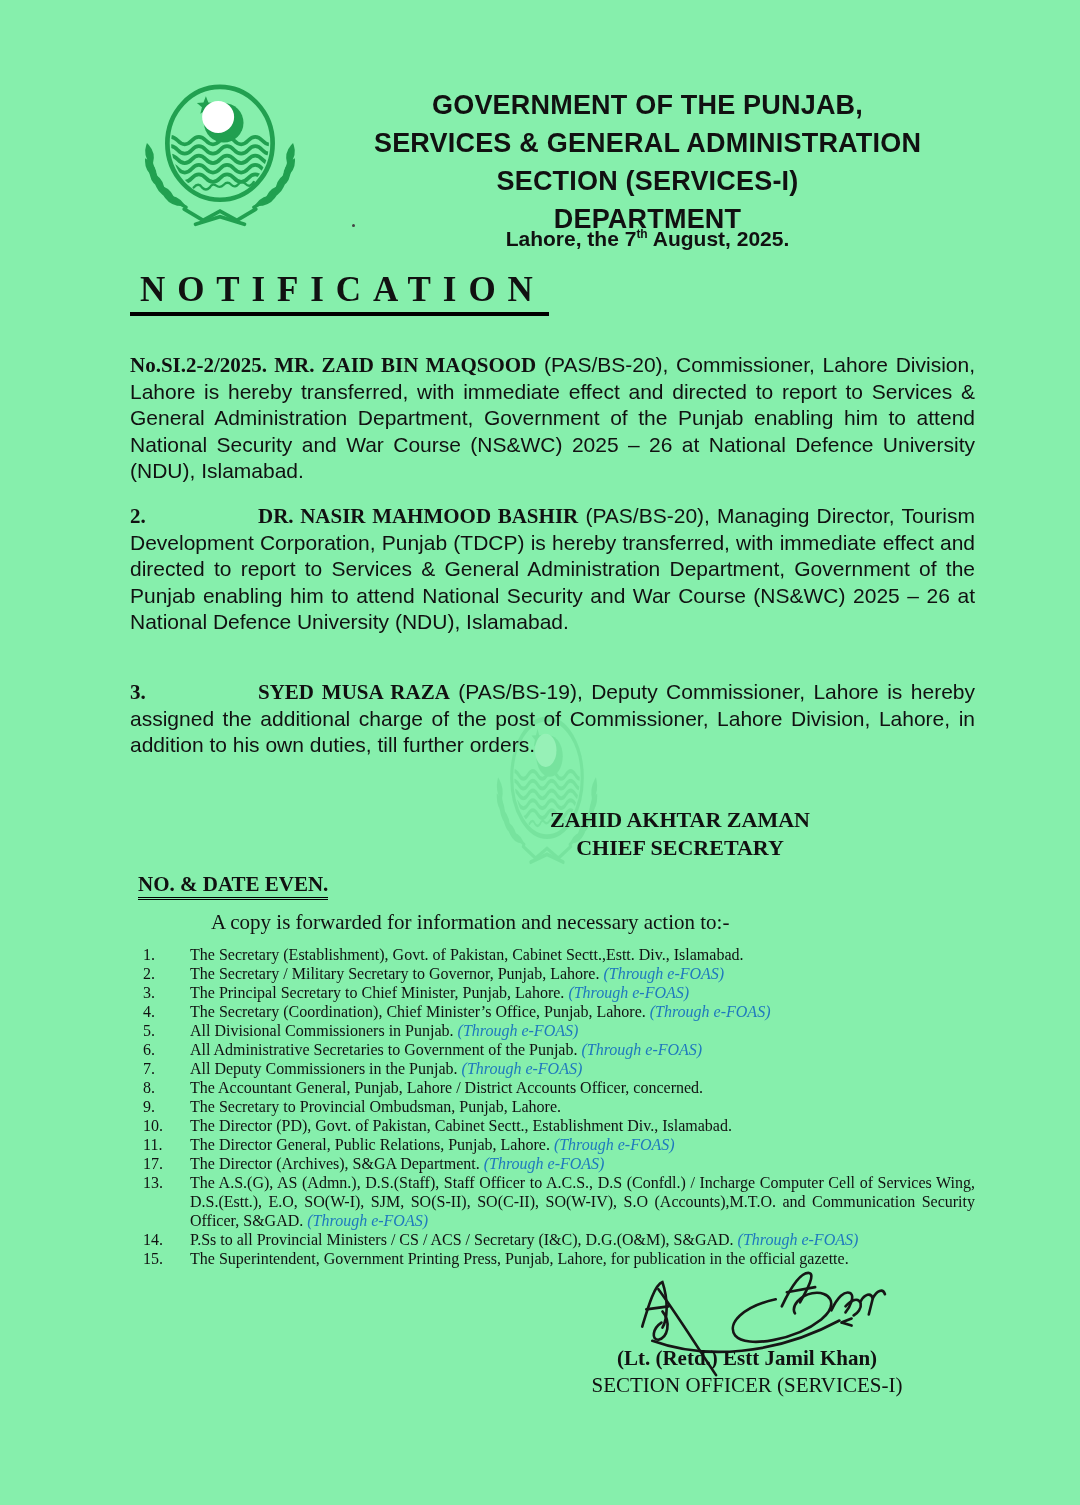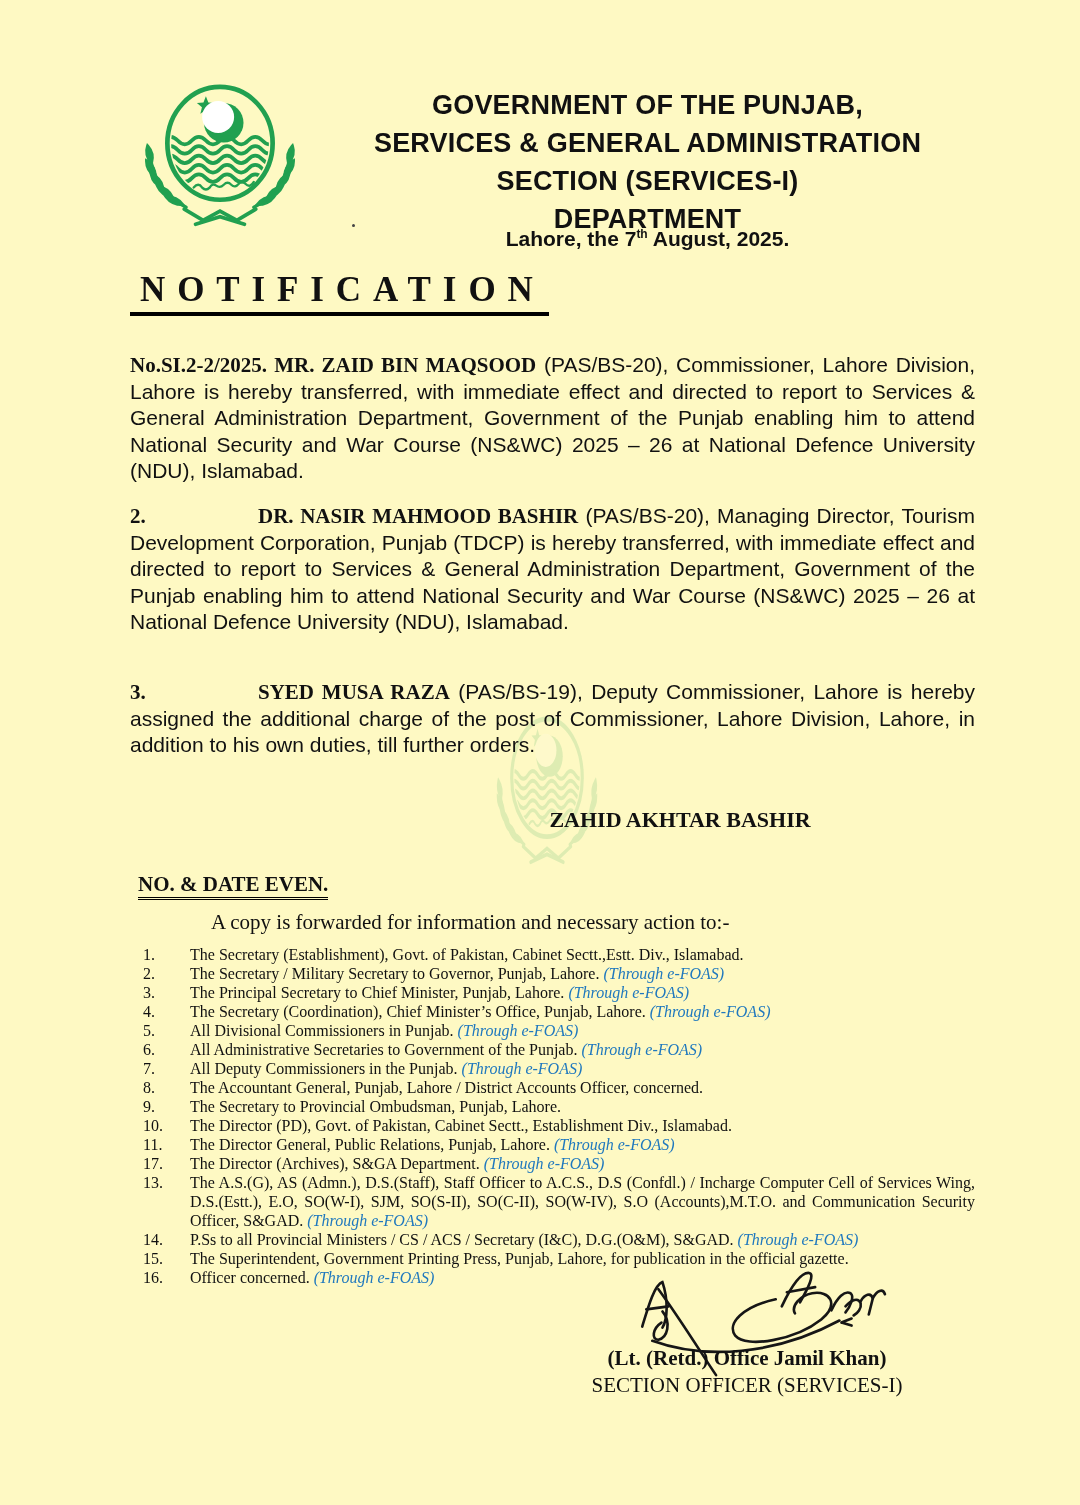--- a/index.html
+++ b/index.html
@@ -1,20 +1,20 @@
 <!DOCTYPE html>
 <html style="--green: #21a050; --blue: #1f78be;"><head>
 <meta charset="utf-8">
 <style>
   :root { --green:#21a050; --blue:#1f78be; --ink:#111; }
   * { margin:0; padding:0; box-sizing:border-box; }
   html,body { background:#fff; }
   .page {
     position:relative; width:1080px; height:1505px; margin:0 auto;
-    background:#fef9c3; color:var(--ink); overflow:hidden;
+    background:#86efac; color:var(--ink); overflow:hidden;
     font-family:"Liberation Serif", serif;
   }
   svg.defs { position:absolute; width:0; height:0; }
 
   
   .watermark { position:absolute; left:484px; top:716px; width:126px; height:152px;
     color:var(--green); opacity:0.14; }
 
   
   .logo { position:absolute; left:126px; top:84px; width:188px; height:146px; color:var(--green); }
@@ -143,21 +143,22 @@
   </div>
 
   <p class="para p1"><span class="lead">No.SI.2-2/2025. MR. ZAID BIN MAQSOOD</span><span> (PAS/BS-20), Commissioner, Lahore Division, Lahore is hereby transferred, with immediate effect and directed to report to Services &amp; General Administration Department, Government of the Punjab enabling him to attend National Security and War Course (NS&amp;WC) 2025 – 26 at National Defence University (NDU), Islamabad.</span></p>
 
   <p class="para p2"><span class="pnum">2.</span><span class="lead">DR. NASIR MAHMOOD BASHIR</span><span> (PAS/BS-20), Managing Director, Tourism Development Corporation, Punjab (TDCP) is hereby transferred, with immediate effect and directed to report to Services &amp; General Administration Department, Government of the Punjab enabling him to attend National Security and War Course (NS&amp;WC) 2025 – 26 at National Defence University (NDU), Islamabad.</span></p>
 
   <p class="para p3"><span class="pnum">3.</span><span class="lead">SYED MUSA RAZA</span><span> (PAS/BS-19), Deputy Commissioner, Lahore is hereby assigned the additional charge of the post of Commissioner, Lahore Division, Lahore, in addition to his own duties, till further orders.</span></p>
 
 
   <div class="signatory">
-    <div>ZAHID AKHTAR BASHIR</div>
+    <div>ZAHID AKHTAR ZAMAN</div>
+    <div>CHIEF SECRETARY</div>
   </div>
 
   <div class="ref-line">
     <span>NO. &amp; DATE EVEN.</span>
   </div>
 
   <div class="forward-line">A copy is forwarded for information and necessary action to:-</div>
 
   <div class="recipients" id="recipients">
       <div class="rec">
@@ -212,41 +213,37 @@
         <span class="rec-num">13.</span>
         <span class="rec-body">The A.S.(G), AS (Admn.), D.S.(Staff), Staff Officer to A.C.S., D.S (Confdl.) / Incharge Computer Cell of Services Wing, D.S.(Estt.), E.O, SO(W-I), SJM, SO(S-II), SO(C-II), SO(W-IV), S.O (Accounts),M.T.O. and Communication Security Officer, S&amp;GAD. <span class="efoas">(Through e-FOAS)</span></span>
       </div>
       <div class="rec">
         <span class="rec-num">14.</span>
         <span class="rec-body">P.Ss to all Provincial Ministers / CS / ACS / Secretary (I&amp;C), D.G.(O&amp;M), S&amp;GAD. <span class="efoas">(Through e-FOAS)</span></span>
       </div>
       <div class="rec">
         <span class="rec-num">15.</span>
         <span class="rec-body">The Superintendent, Government Printing Press, Punjab, Lahore, for publication in the official gazette.</span>
-      </div>
-      <div class="rec">
-        <span class="rec-num">16.</span>
-        <span class="rec-body">Officer concerned. <span class="efoas">(Through e-FOAS)</span></span>
       </div>
     </div>
 
   <svg class="scribble" viewBox="0 0 265 115" fill="none" stroke="currentColor" stroke-width="2.6" stroke-linecap="round">
     <path d="M20,65 C26,45 32,24 40,21 C46,39 45,58 40,66"></path>
     <path d="M24,48 L46,45"></path>
     <path d="M40,50 C49,61 45,76 36,78 C29,78 30,67 39,61"></path>
     <path d="M36,28 C58,58 80,94 93,113"></path>
     <path d="M30,79 C82,98 152,93 215,59"></path>
     <path d="M152,38 C120,45 103,62 112,74 C123,87 172,78 197,58 C215,43 206,29 188,32 C176,34 167,45 171,52"></path>
     <path d="M158,45 C168,24 177,11 185,12 C191,13 184,27 176,41"></path>
     <path d="M163,31 L191,26"></path>
     <path d="M207,49 C213,36 220,29 226,32 C230,35 226,45 221,51"></path>
     <path d="M221,45 C227,38 234,36 236,42 C237,47 233,52 229,54"></path>
     <path d="M236,40 C240,33 246,31 248,37 L244,53"></path>
     <path d="M248,37 C252,29 258,27 260,33"></path>
     <path d="M217,61 L227,57 M217,61 L227,64"></path>
   </svg>
 
   <div class="officer">
-    <div class="officer-name">(Lt. (Retd.) Office Jamil Khan)</div>
+    <div class="officer-name">(Lt. (Retd.) Estt Jamil Khan)</div>
     <div>SECTION OFFICER (SERVICES-I)</div>
   </div>
 
 </div>
 
 </body></html>

